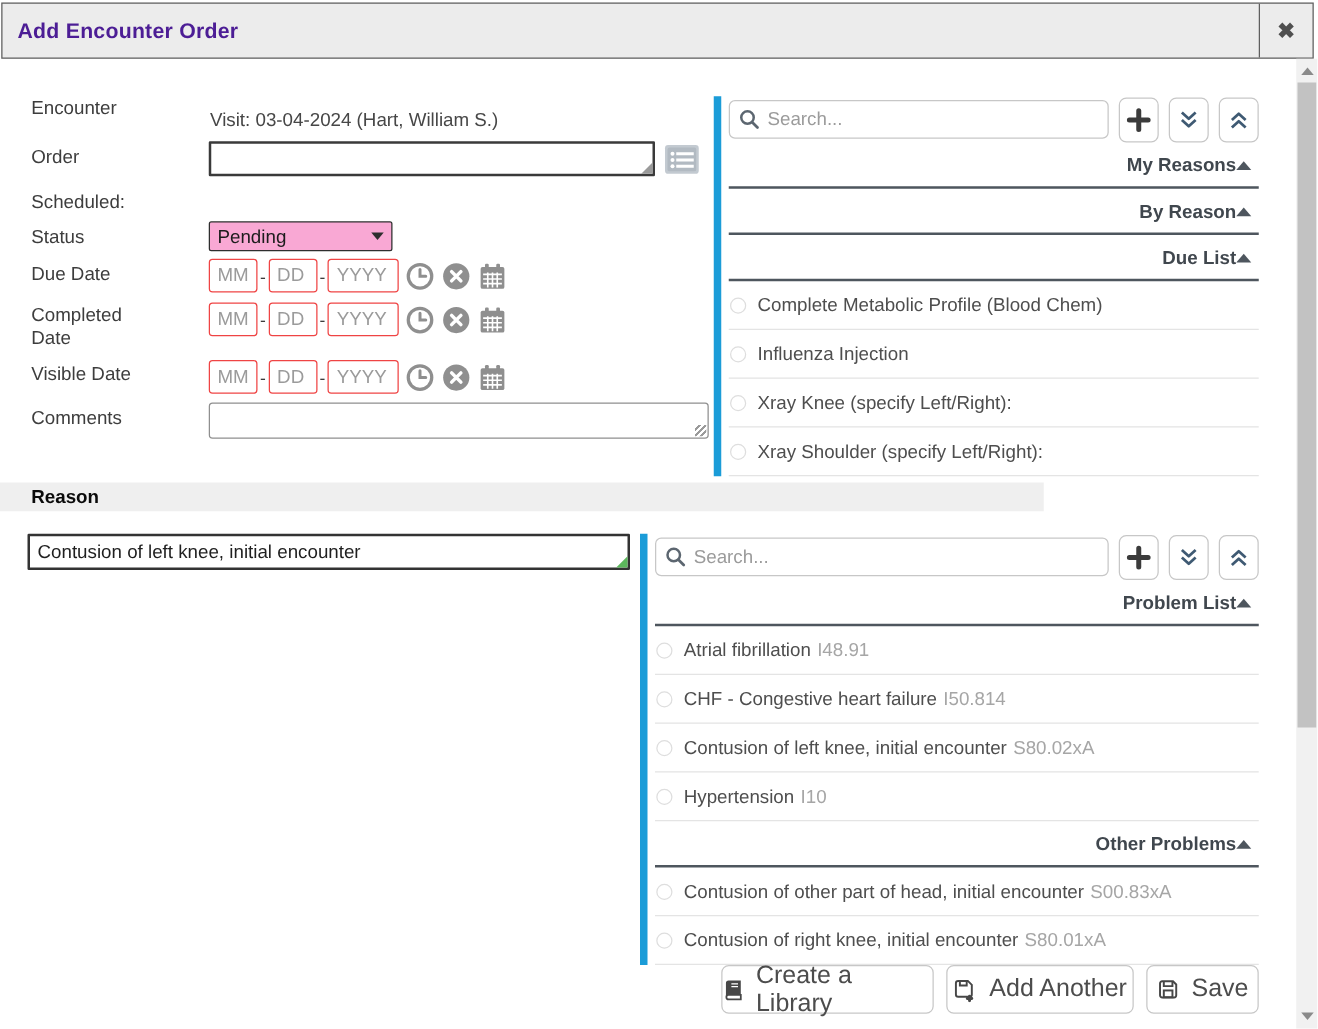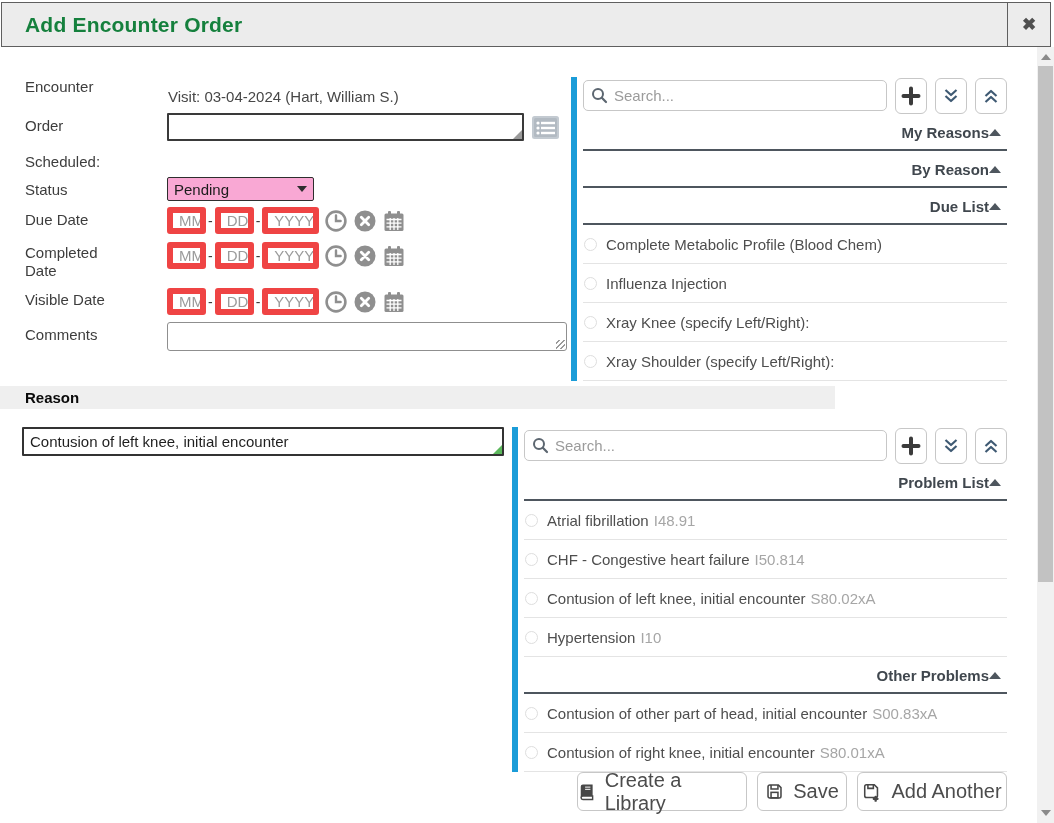--- a/index.html
+++ b/index.html
@@ -2,21 +2,21 @@
 <html><head>
 <meta charset="utf-8">
 <style>
   * { margin:0; padding:0; box-sizing:border-box; }
   html,body { width:1054px; height:823px; background:#fff; font-family:"Liberation Sans", sans-serif; overflow:hidden; }
   #app { position:relative; width:1054px; height:823px; background:#fff; }
 
   
   .dlg-header { position:absolute; left:1px; top:2px; width:1050px; height:45px;
     background:#ececec; border:1px solid #5f5f5f; display:flex; align-items:center; }
-  .dlg-title { padding-left:23px; font-size:21px; font-weight:bold; color:#15803d; letter-spacing:.2px; }
+  .dlg-title { padding-left:12px; font-size:17px; font-weight:bold; color:#4c1d95; letter-spacing:.2px; }
   .dlg-close { position:absolute; right:0; top:0; bottom:0; width:43px; border-left:1px solid #5f5f5f;
     display:flex; align-items:center; justify-content:center; font-size:17px; font-weight:bold; color:#4f4f4f; cursor:pointer; }
 
   
   .scrollbar { position:absolute; right:0; top:47px; width:17px; height:776px; background:#f1f1f1; }
   .sb-thumb { position:absolute; left:1px; top:19px; width:15px; height:516px; background:#c2c2c2; }
   .sb-arrow-up { position:absolute; left:4px; top:7px; width:0; height:0;
     border-left:5px solid transparent; border-right:5px solid transparent; border-bottom:6px solid #8a8a8a; }
   .sb-arrow-down { position:absolute; left:4px; bottom:7px; width:0; height:0;
     border-left:5px solid transparent; border-right:5px solid transparent; border-top:6px solid #8a8a8a; }
@@ -34,21 +34,21 @@
   .list-btn { position:absolute; left:531px; top:115px; width:29px; height:25px; cursor:pointer; }
 
   .status-wrap { position:absolute; left:167px; top:177px; width:147px; height:24px; }
   .status-select { width:100%; height:100%; border:1px solid #2e2e2e; border-radius:2px; background:#f9a8d4;
     font-size:15px; font-family:"Liberation Sans", sans-serif; color:#1c1c1c; padding:0 22px 0 6px;
     appearance:none; -webkit-appearance:none; outline:none; }
   .status-chev { position:absolute; right:7px; top:9px; width:0; height:0; pointer-events:none;
     border-left:5px solid transparent; border-right:5px solid transparent; border-top:6px solid #2e2e2e; }
 
   .date-row { position:absolute; left:167px; display:flex; align-items:center; }
-  .date-in { height:27px; border:6px solid #ef4444; border-radius:3px; font-size:15px; color:#6d6d6d;
+  .date-in { height:27px; border:1px solid #ef4444; border-radius:3px; font-size:15px; color:#6d6d6d;
     padding:0 0 0 6px; outline:none; font-family:"Liberation Sans", sans-serif; }
   .date-in::placeholder { color:#9b9b9b; opacity:1; }
   .d-mm, .d-dd { width:39px; }
   .d-yy { width:57px; }
   .d-sep { color:#3d3d3d; font-size:14px; margin:0 2px; }
   .d-icon { margin-left:5px; cursor:pointer; display:flex; }
   .d-icon:first-of-type { margin-left:10px; }
 
   .comments-wrap { position:absolute; left:167px; top:322px; width:400px; height:29px; }
   .comments-area { width:100%; height:100%; border:1px solid #8f8f8f; border-radius:3px; resize:none;
@@ -394,31 +394,31 @@
 
   <div class="footer">
     <div class="f-btn lib">
       <svg width="18" height="18" viewBox="0 0 20 20">
         <path d="M5.5 1.5h11v13h-11a2.4 2.4 0 0 0-2.4 2.4V3.9a2.4 2.4 0 0 1 2.4-2.4z" fill="#474747"></path>
         <path d="M5.5 14.5h11v4h-11a2 2 0 0 1 0-4z" fill="none" stroke="#474747" stroke-width="1.6"></path>
         <path d="M8 4.5h6M8 7h6" stroke="#fff" stroke-width="1.1"></path>
       </svg>
       <span>Create a Library</span>
     </div>
+    <div class="f-btn add">
+      <svg width="20" height="20" viewBox="0 0 22 22">
+        <path d="M3 5a2 2 0 0 1 2-2h8.5L17 6.5V15a2 2 0 0 1-2 2H5a2 2 0 0 1-2-2V5z" fill="none" stroke="#474747" stroke-width="1.7"></path>
+        <path d="M6.5 3v4h6V3" fill="none" stroke="#474747" stroke-width="1.7"></path>
+        <path d="M17 18.5h-4M15 16.5v4" stroke="#474747" stroke-width="2.6" stroke-linecap="round"></path>
+      </svg>
+      <span>Add Another</span>
+    </div>
     <div class="f-btn save">
       <svg width="19" height="19" viewBox="0 0 22 22">
         <path d="M3.5 5.5a2 2 0 0 1 2-2h10l3 3v10a2 2 0 0 1-2 2h-11a2 2 0 0 1-2-2v-11z" fill="none" stroke="#474747" stroke-width="1.8"></path>
         <path d="M7 3.5v4.5h8V3.5" fill="none" stroke="#474747" stroke-width="1.8"></path>
         <rect x="7" y="12" width="8" height="6.3" fill="none" stroke="#474747" stroke-width="1.8"></rect>
       </svg>
       <span>Save</span>
     </div>
-    <div class="f-btn add">
-      <svg width="20" height="20" viewBox="0 0 22 22">
-        <path d="M3 5a2 2 0 0 1 2-2h8.5L17 6.5V15a2 2 0 0 1-2 2H5a2 2 0 0 1-2-2V5z" fill="none" stroke="#474747" stroke-width="1.7"></path>
-        <path d="M6.5 3v4h6V3" fill="none" stroke="#474747" stroke-width="1.7"></path>
-        <path d="M17 18.5h-4M15 16.5v4" stroke="#474747" stroke-width="2.6" stroke-linecap="round"></path>
-      </svg>
-      <span>Add Another</span>
-    </div>
   </div>
 
 </div>
 
 </body></html>

